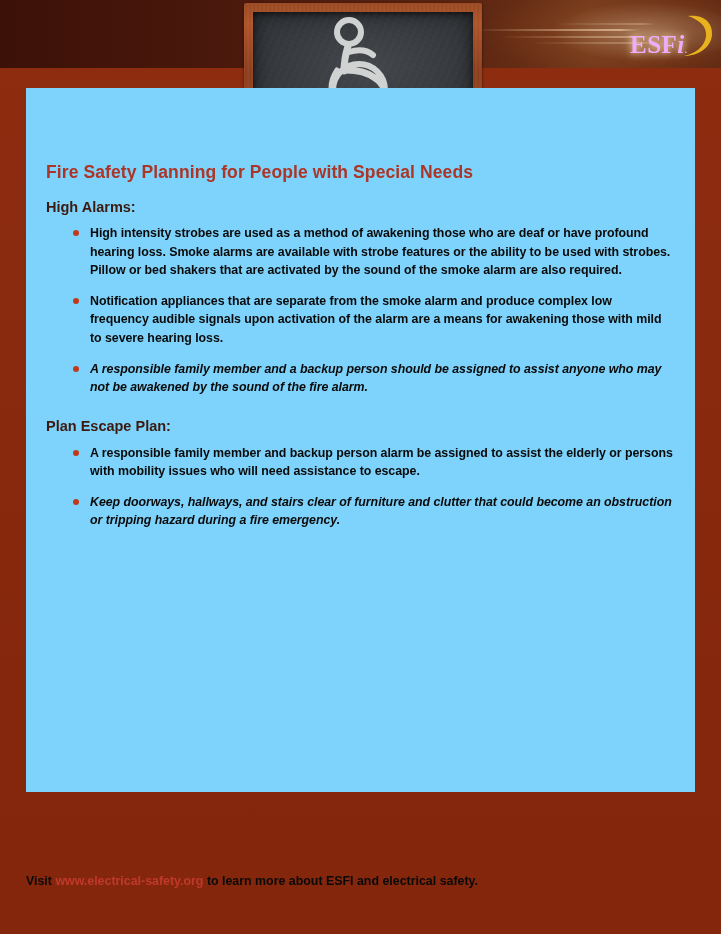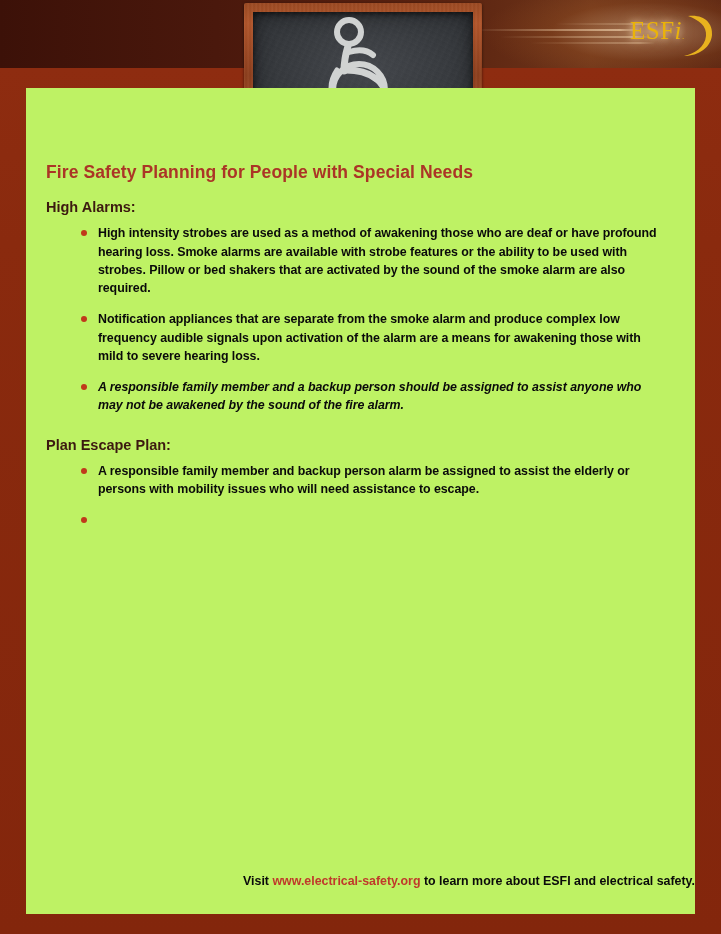--- a/index.html
+++ b/index.html
@@ -50,25 +50,25 @@
   .logo {
     position: absolute;
     left: 628px;
     top: 12px;
     width: 86px;
     height: 48px;
   }
   .logo-text {
     position: absolute;
     left: 2px;
-    top: 6px;
+    top: 20px;
     font-family: "Liberation Serif", serif;
     font-size: 25px;
-    font-weight: normal;
-    color: #eab308;
+    font-weight: bold;
+    color: #f0abfc;
     letter-spacing: 0.5px;
     line-height: 1;
     text-shadow: 0 0 7px rgba(255,235,200,0.85), 0 0 14px rgba(255,200,140,0.5);
     white-space: nowrap;
   }
   .logo-text .reg {
     font-size: 9px;
     vertical-align: baseline;
   }
   .logo-swoosh {
@@ -155,22 +155,22 @@
     background: linear-gradient(180deg, #9b9ea2 0%, #6f7275 45%, #4b4e51 100%);
     border-radius: 1px;
   }
 
   
   .panel {
     position: absolute;
     left: 26px;
     top: 88px;
     width: 669px;
-    height: 826px;
-    background: #bef264;
+    height: 704px;
+    background: #7dd3fc;
   }
 
   .content {
     position: absolute;
     left: 20px;
     top: 74px;
     right: 22px;
   }
 
   .page-title {
@@ -188,21 +188,21 @@
     font-weight: bold;
     margin: 0 0 8px 0;
     line-height: 1.2;
   }
   .section-heading.second {
     margin-top: 22px;
   }
 
   ul.bullets {
     list-style: none;
-    margin: 8px;
+    margin: 0;
     padding: 0 0 0 27px;
   }
   ul.bullets li {
     position: relative;
     color: #0a0a0a;
     font-size: 12.4px;
     font-weight: bold;
     line-height: 1.47;
     margin-bottom: 13px;
     padding-left: 17px;
@@ -218,21 +218,21 @@
     border-radius: 50%;
     background: #c0391b;
   }
 
   
   .footer {
     position: absolute;
     left: 0;
     right: 0;
     top: 786px;
-    text-align: right;
+    text-align: left;
     font-size: 12.4px;
     font-weight: bold;
     color: #0a0a0a;
   }
   .footer .url {
     color: #c0392b;
   }
 </style>
 </head>
 <body>
@@ -304,20 +304,21 @@
     </ul>
 
     <h2 class="section-heading second">Plan Escape Plan:</h2>
     <ul class="bullets">
       <li>
         <span class="dot"></span>
         <span>A responsible family member and backup person alarm be assigned to assist the elderly or persons with mobility issues who will need assistance to escape.</span>
       </li>
       <li>
         <span class="dot"></span>
+        <span>Keep doorways, hallways, and stairs clear of furniture and clutter that could become an obstruction or tripping hazard during a fire emergency.</span>
       </li>
     </ul>
 
   </div>
 
   <div class="footer">
     <span>Visit </span><a class="url" href="#" style="text-decoration:none;">www.electrical-safety.org</a><span> to learn more about ESFI and electrical safety.</span>
   </div>
 </div>
 

